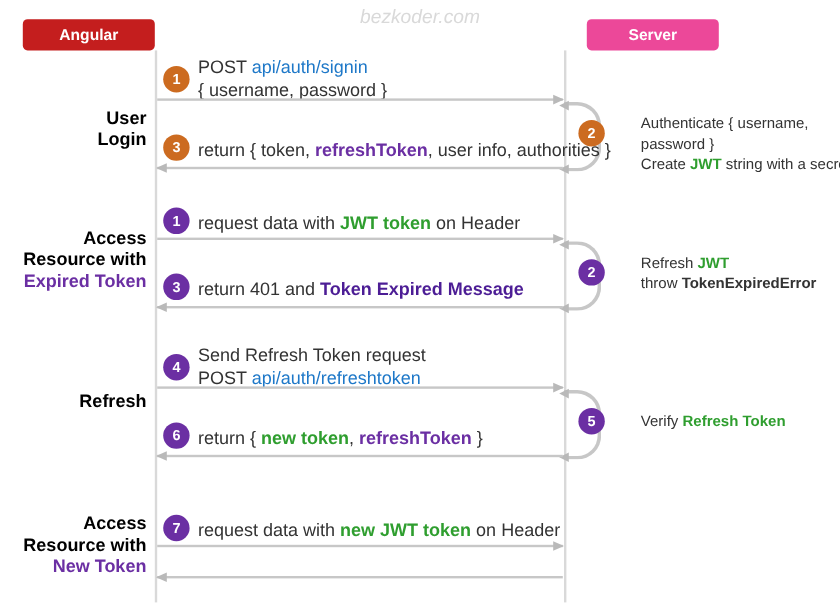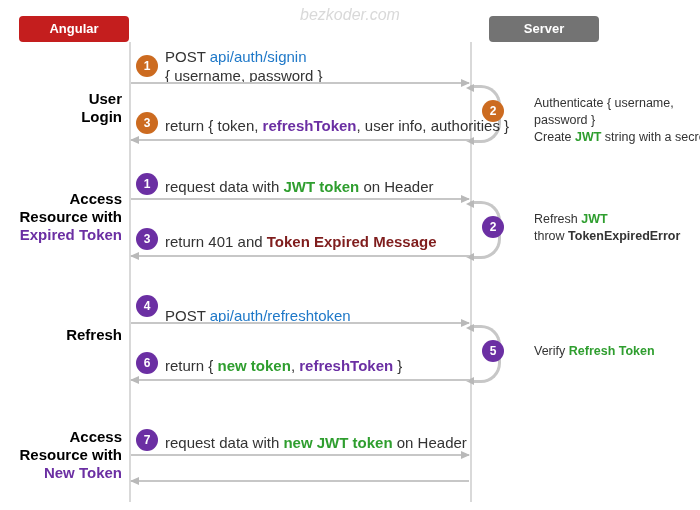--- a/index.html
+++ b/index.html
@@ -18,21 +18,21 @@
     position: absolute; top: 6px; left: 50%; transform: translateX(-50%);
     color: #d9d9d9; font-style: italic; font-size: 16px; font-weight: 500;
   }
 
   .lane-box {
     position: absolute; top: 16px;
     width: 110px; height: 26px; line-height: 26px;
     text-align: center; color: #fff; font-weight: 600; border-radius: 4px;
   }
   .lane-angular { left: 19px; background: #c41e1e; }
-  .lane-server  { left: 489px; background: #737373; }
+  .lane-server  { left: 489px; background: #ec4899; }
 
   .lifeline {
     position: absolute; top: 42px; width: 2px; background: #d9d9d9;
   }
   .ll-a { left: 129px; height: 460px; }
   .ll-s { left: 470px; height: 460px; }
 
   .arrow-line {
     position: absolute;
     left: 131px;
@@ -65,21 +65,21 @@
     left: 165px;
     right: 0;
     white-space: nowrap;
     color: #333;
     font-size: 15px;
     line-height: 1.25;
   }
   .link-blue { color: #1e78c8; }
   .green    { color: #2f9e2f; font-weight: 600; }
   .purple   { color: #6b2fa3; font-weight: 600; }
-  .brown    { color: #7f1d1d; font-weight: 600; }
+  .brown    { color: #4c1d95; font-weight: 600; }
   .bold     { font-weight: 700; }
 
   .side-note {
     position: absolute;
     left: 510px;
     width: 185px;
     font-size: 12.5px;
     line-height: 1.35;
     color: #333;
     margin-left: 24px;
@@ -176,21 +176,21 @@
     <span>return 401 and </span><span class="brown">Token Expired Message</span>
   </div>
   <div class="step-badge b-purple" style="top:228px; left:136px">3</div>
   <div class="arrow-line arrow-left" style="top:255px"></div>
 
   <div class="section-label" style="top:326px">
     <span class="sub">Refresh</span>
   </div>
 
   <div class="msg" style="top:288px">
-    <br>
+    <span>Send Refresh Token request</span><br>
     <span>POST </span><span class="link-blue">api/auth/refreshtoken</span>
   </div>
   <div class="step-badge b-purple" style="top:295px; left:136px">4</div>
   <div class="arrow-line arrow-right" style="top:322px"></div>
 
   <div class="self-curve" style="top:325px; height:52px"></div>
   <div class="step-badge b-purple" style="top:340px; left:482px">5</div>
   <div class="side-note" style="top:343px">
     <span>Verify </span><span class="green">Refresh Token</span>
   </div>

